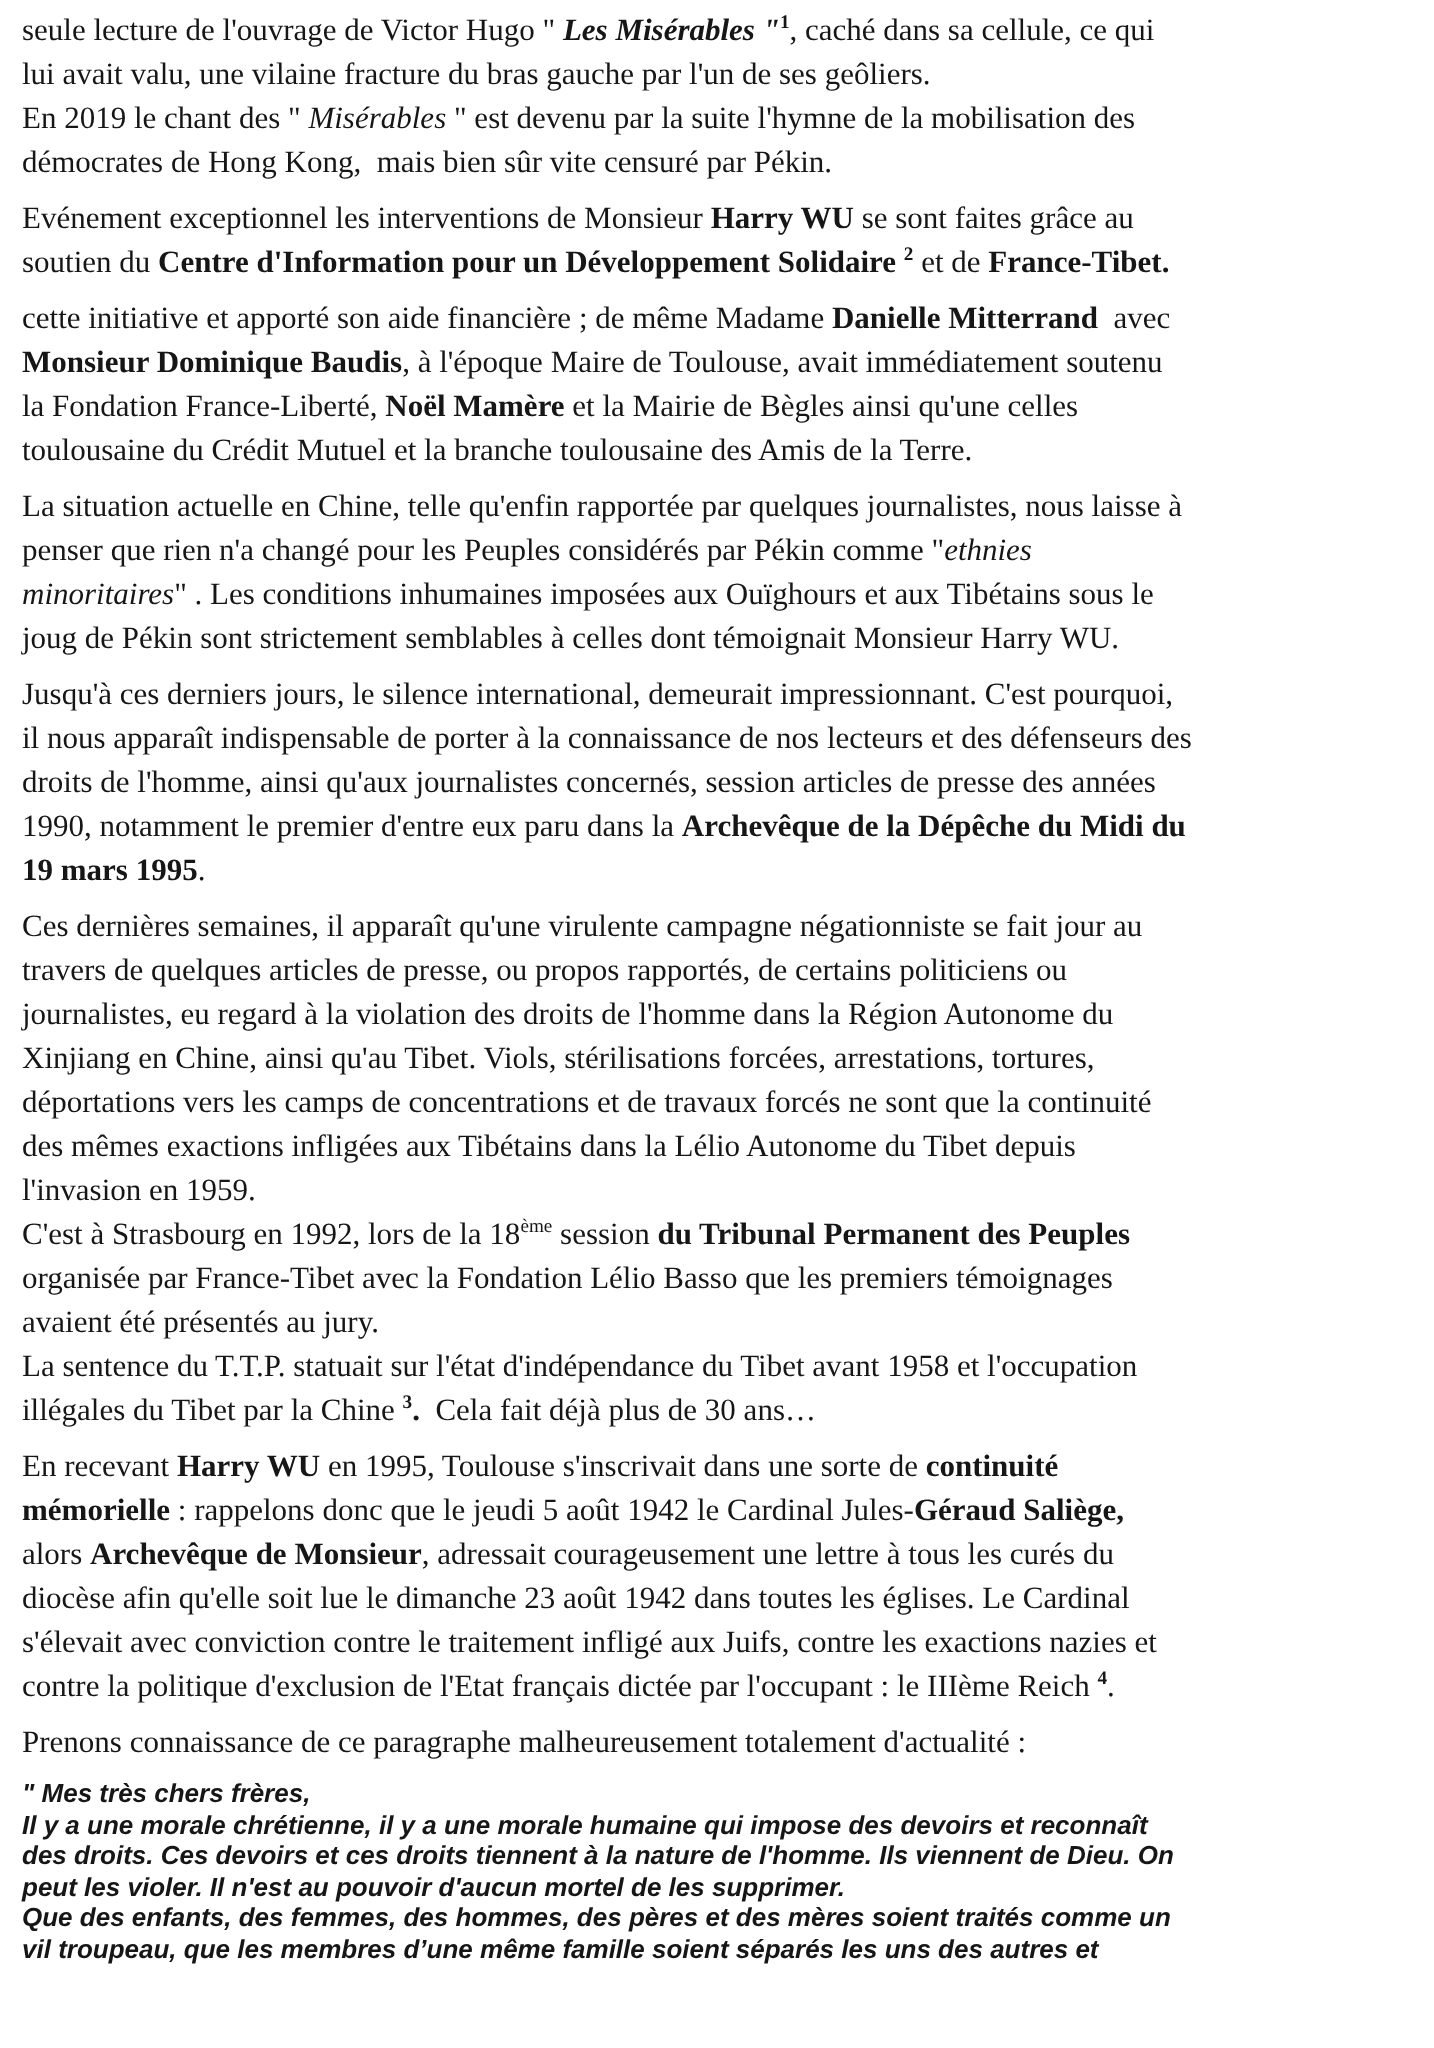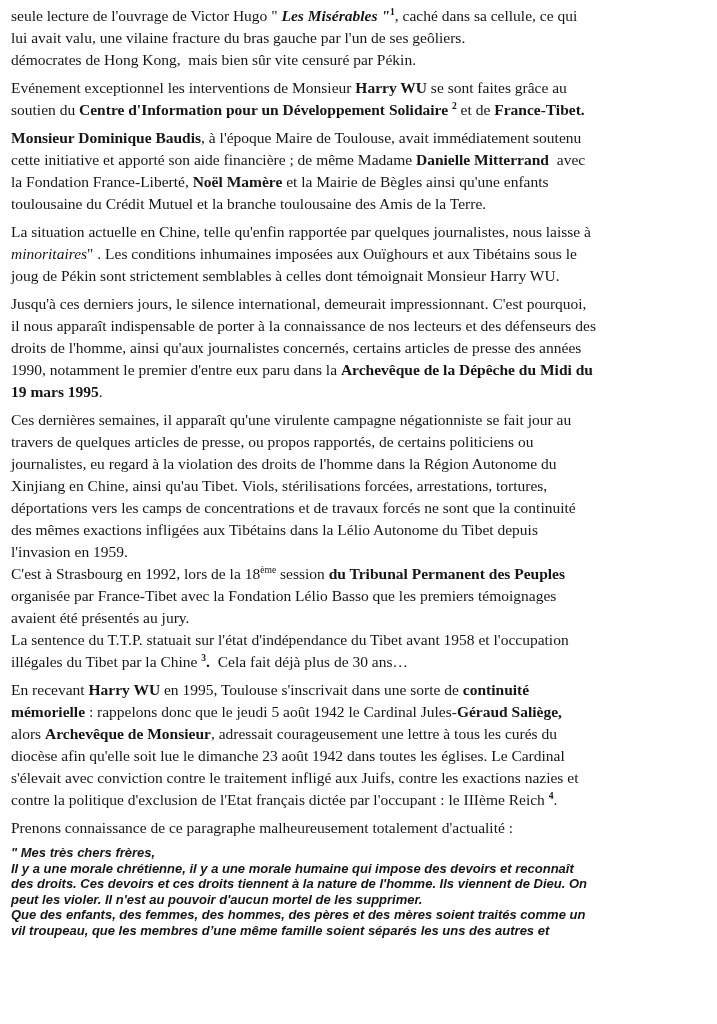--- a/index.html
+++ b/index.html
@@ -42,41 +42,43 @@
     line-height: 0;
   }
 </style>
 </head>
 <body>
 
 <div class="page">
     <div class="para serif">
       <div class="line"><span class="seg">seule lecture de l'ouvrage de Victor Hugo " </span><span class="seg b i">Les Misérables "</span><span class="seg b sup">1</span><span class="seg">, caché dans sa cellule, ce qui</span></div>
       <div class="line"><span class="seg">lui avait valu, une vilaine fracture du bras gauche par l'un de ses geôliers.</span></div>
+      <div class="line"><span class="seg">En 2019 le chant des " </span><span class="seg i">Misérables</span><span class="seg"> " est devenu par la suite l'hymne de la mobilisation des</span></div>
       <div class="line"><span class="seg">démocrates de Hong Kong,  mais bien sûr vite censuré par Pékin.</span></div>
     </div>
     <div class="para serif">
       <div class="line"><span class="seg">Evénement exceptionnel les interventions de Monsieur </span><span class="seg b">Harry WU</span><span class="seg"> se sont faites grâce au</span></div>
       <div class="line"><span class="seg">soutien du </span><span class="seg b">Centre d'Information pour un Développement Solidaire </span><span class="seg b sup">2</span><span class="seg"> et de </span><span class="seg b">France-Tibet.</span></div>
     </div>
     <div class="para serif">
+      <div class="line"><span class="seg">cette initiative et apporté son aide financière ; de même Madame </span><span class="seg b">Danielle Mitterrand</span><span class="seg">  avec</span></div>
       <div class="line"><span class="seg b">Monsieur Dominique Baudis</span><span class="seg">, à l'époque Maire de Toulouse, avait immédiatement soutenu</span></div>
-      <div class="line"><span class="seg">cette initiative et apporté son aide financière ; de même Madame </span><span class="seg b">Danielle Mitterrand</span><span class="seg">  avec</span></div>
-      <div class="line"><span class="seg">la Fondation France-Liberté, </span><span class="seg b">Noël Mamère</span><span class="seg"> et la Mairie de Bègles ainsi qu'une enfants</span></div>
+      <div class="line"><span class="seg">la Fondation France-Liberté, </span><span class="seg b">Noël Mamère</span><span class="seg"> et la Mairie de Bègles ainsi qu'une celles</span></div>
       <div class="line"><span class="seg">toulousaine du Crédit Mutuel et la branche toulousaine des Amis de la Terre.</span></div>
     </div>
     <div class="para serif">
       <div class="line"><span class="seg">La situation actuelle en Chine, telle qu'enfin rapportée par quelques journalistes, nous laisse à</span></div>
+      <div class="line"><span class="seg">penser que rien n'a changé pour les Peuples considérés par Pékin comme "</span><span class="seg i">ethnies</span></div>
       <div class="line"><span class="seg i">minoritaires</span><span class="seg">" . Les conditions inhumaines imposées aux Ouïghours et aux Tibétains sous le</span></div>
       <div class="line"><span class="seg">joug de Pékin sont strictement semblables à celles dont témoignait Monsieur Harry WU.</span></div>
     </div>
     <div class="para serif">
       <div class="line"><span class="seg">Jusqu'à ces derniers jours, le silence international, demeurait impressionnant. C'est pourquoi,</span></div>
       <div class="line"><span class="seg">il nous apparaît indispensable de porter à la connaissance de nos lecteurs et des défenseurs des</span></div>
-      <div class="line"><span class="seg">droits de l'homme, ainsi qu'aux journalistes concernés, certains articles de presse des années</span></div>
+      <div class="line"><span class="seg">droits de l'homme, ainsi qu'aux journalistes concernés, session articles de presse des années</span></div>
       <div class="line"><span class="seg">1990, notamment le premier d'entre eux paru dans la </span><span class="seg b">Archevêque de la Dépêche du Midi du</span></div>
       <div class="line"><span class="seg b">19 mars 1995</span><span class="seg">.</span></div>
     </div>
     <div class="para serif">
       <div class="line"><span class="seg">Ces dernières semaines, il apparaît qu'une virulente campagne négationniste se fait jour au</span></div>
       <div class="line"><span class="seg">travers de quelques articles de presse, ou propos rapportés, de certains politiciens ou</span></div>
       <div class="line"><span class="seg">journalistes, eu regard à la violation des droits de l'homme dans la Région Autonome du</span></div>
       <div class="line"><span class="seg">Xinjiang en Chine, ainsi qu'au Tibet. Viols, stérilisations forcées, arrestations, tortures,</span></div>
       <div class="line"><span class="seg">déportations vers les camps de concentrations et de travaux forcés ne sont que la continuité</span></div>
       <div class="line"><span class="seg">des mêmes exactions infligées aux Tibétains dans la Lélio Autonome du Tibet depuis</span></div>

